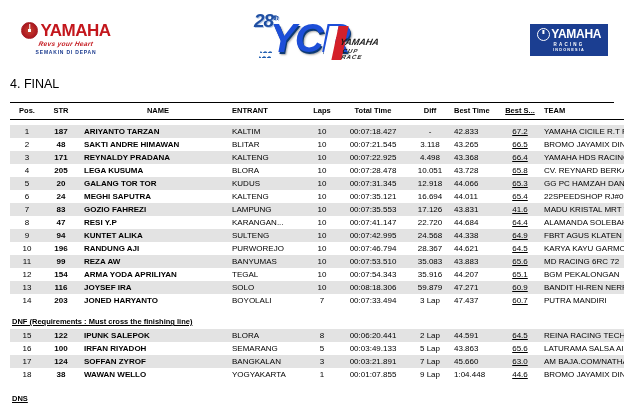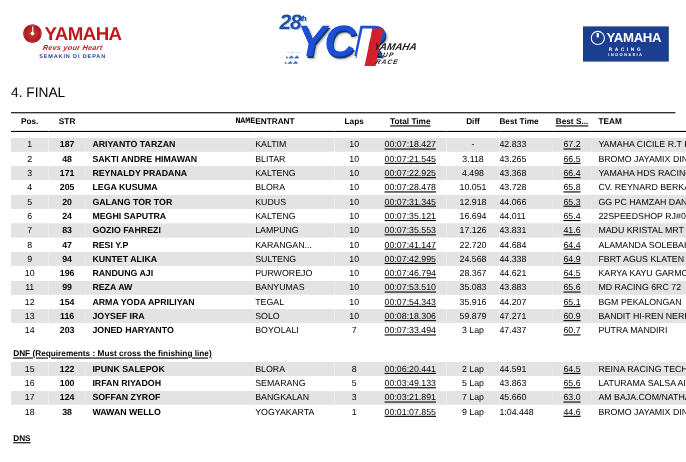--- a/index.html
+++ b/index.html
@@ -136,28 +136,28 @@
     padding:1px 0;
     height:11px;
     white-space:nowrap;
     overflow:hidden;
   }
   .c-pos{width:34px;text-align:center;}
   .c-str{width:34px;text-align:center;font-weight:bold;}
   .c-name{width:148px;text-align:left;font-weight:bold;padding-left:6px !important;}
   .c-entrant{width:72px;text-align:left;}
   .c-laps{width:36px;text-align:center;}
-  .c-time{width:66px;text-align:center;text-decoration:underline;}
+  .c-time{width:66px;text-align:center;}
   .c-diff{width:48px;text-align:center;}
   .c-best{width:48px;text-align:left;}
   .c-bests{width:36px;text-align:center;text-decoration:underline;}
   .c-team{width:250px;text-align:left;padding-left:6px !important;}
 
   th.c-pos,th.c-str{text-align:center;margin-top:48px;}
-  th.c-name{text-align:right;padding-left:6px;font-family:Liberation Mono, monospace;}
+  th.c-name{text-align:center;padding-left:6px;}
   th.c-entrant{text-align:left;}
   th.c-team{text-align:left;padding-left:6px;}
 
   tr.alt td{background:#e3e3e3;}
   tr.spacer td{height:5px;padding:0;background:transparent;}
 
   .section-label{
     font-size:7.5px;font-weight:bold;
     text-decoration:underline;
     padding:2px 0 2px 2px !important;

